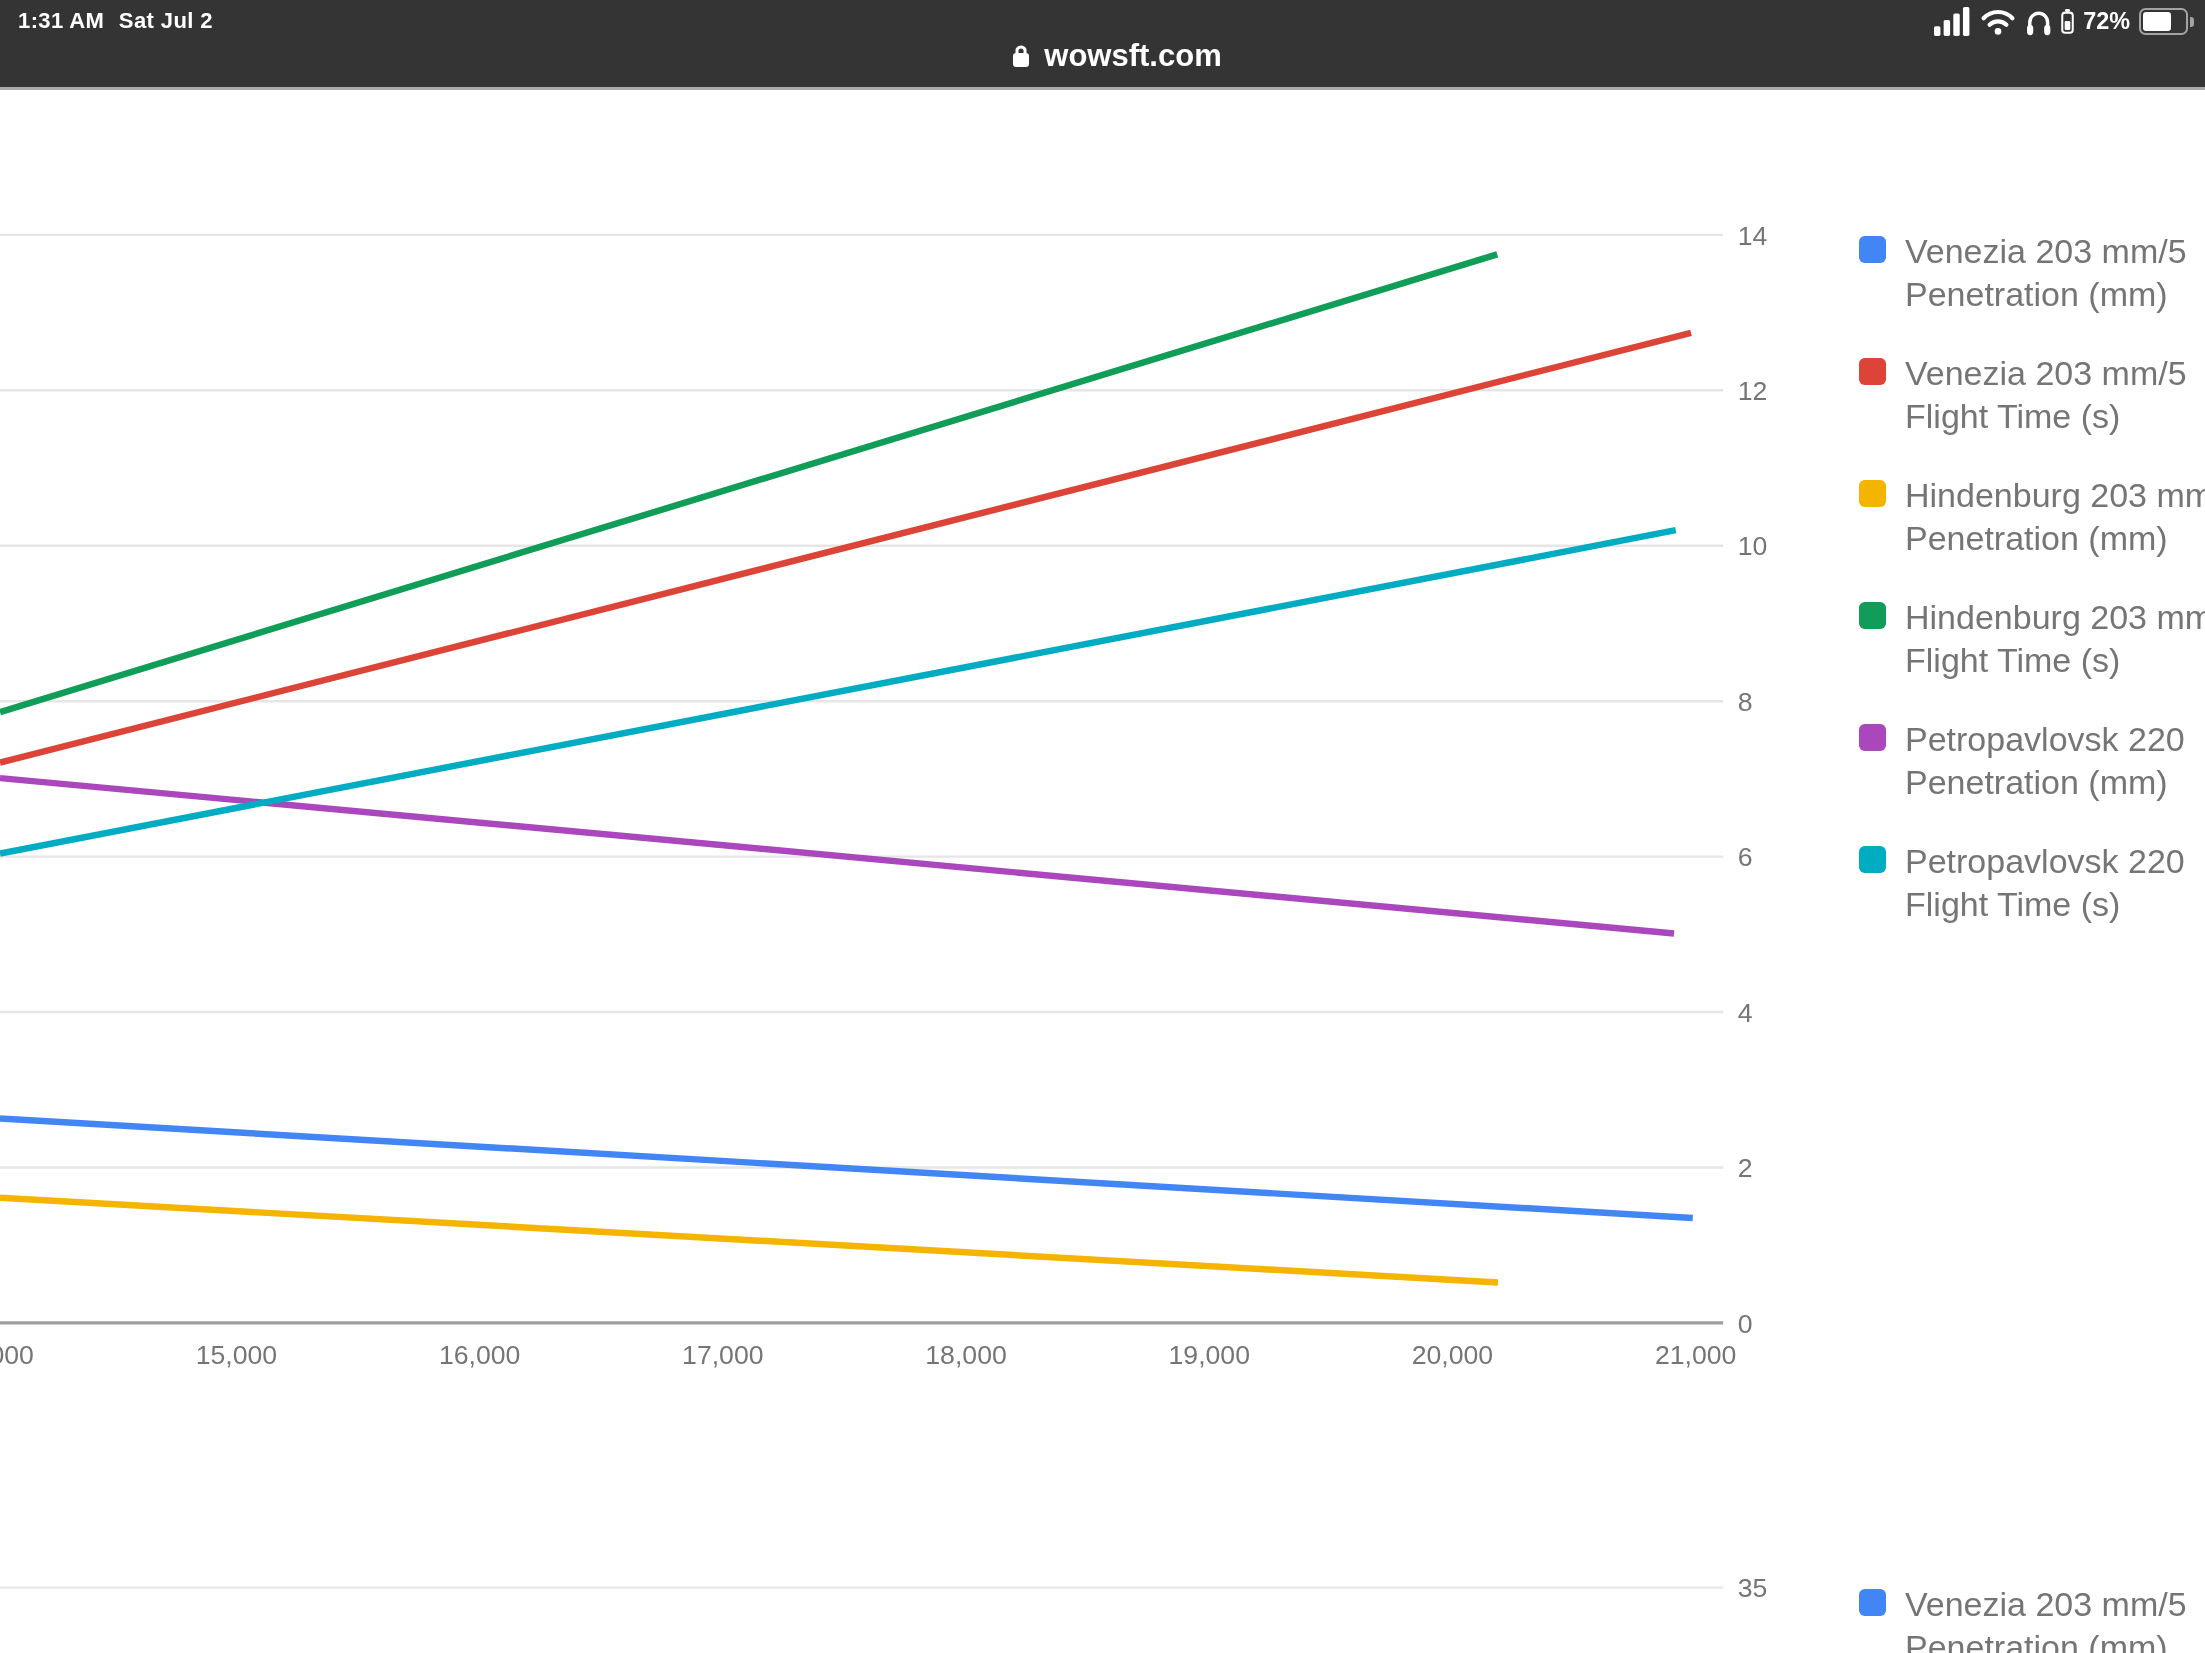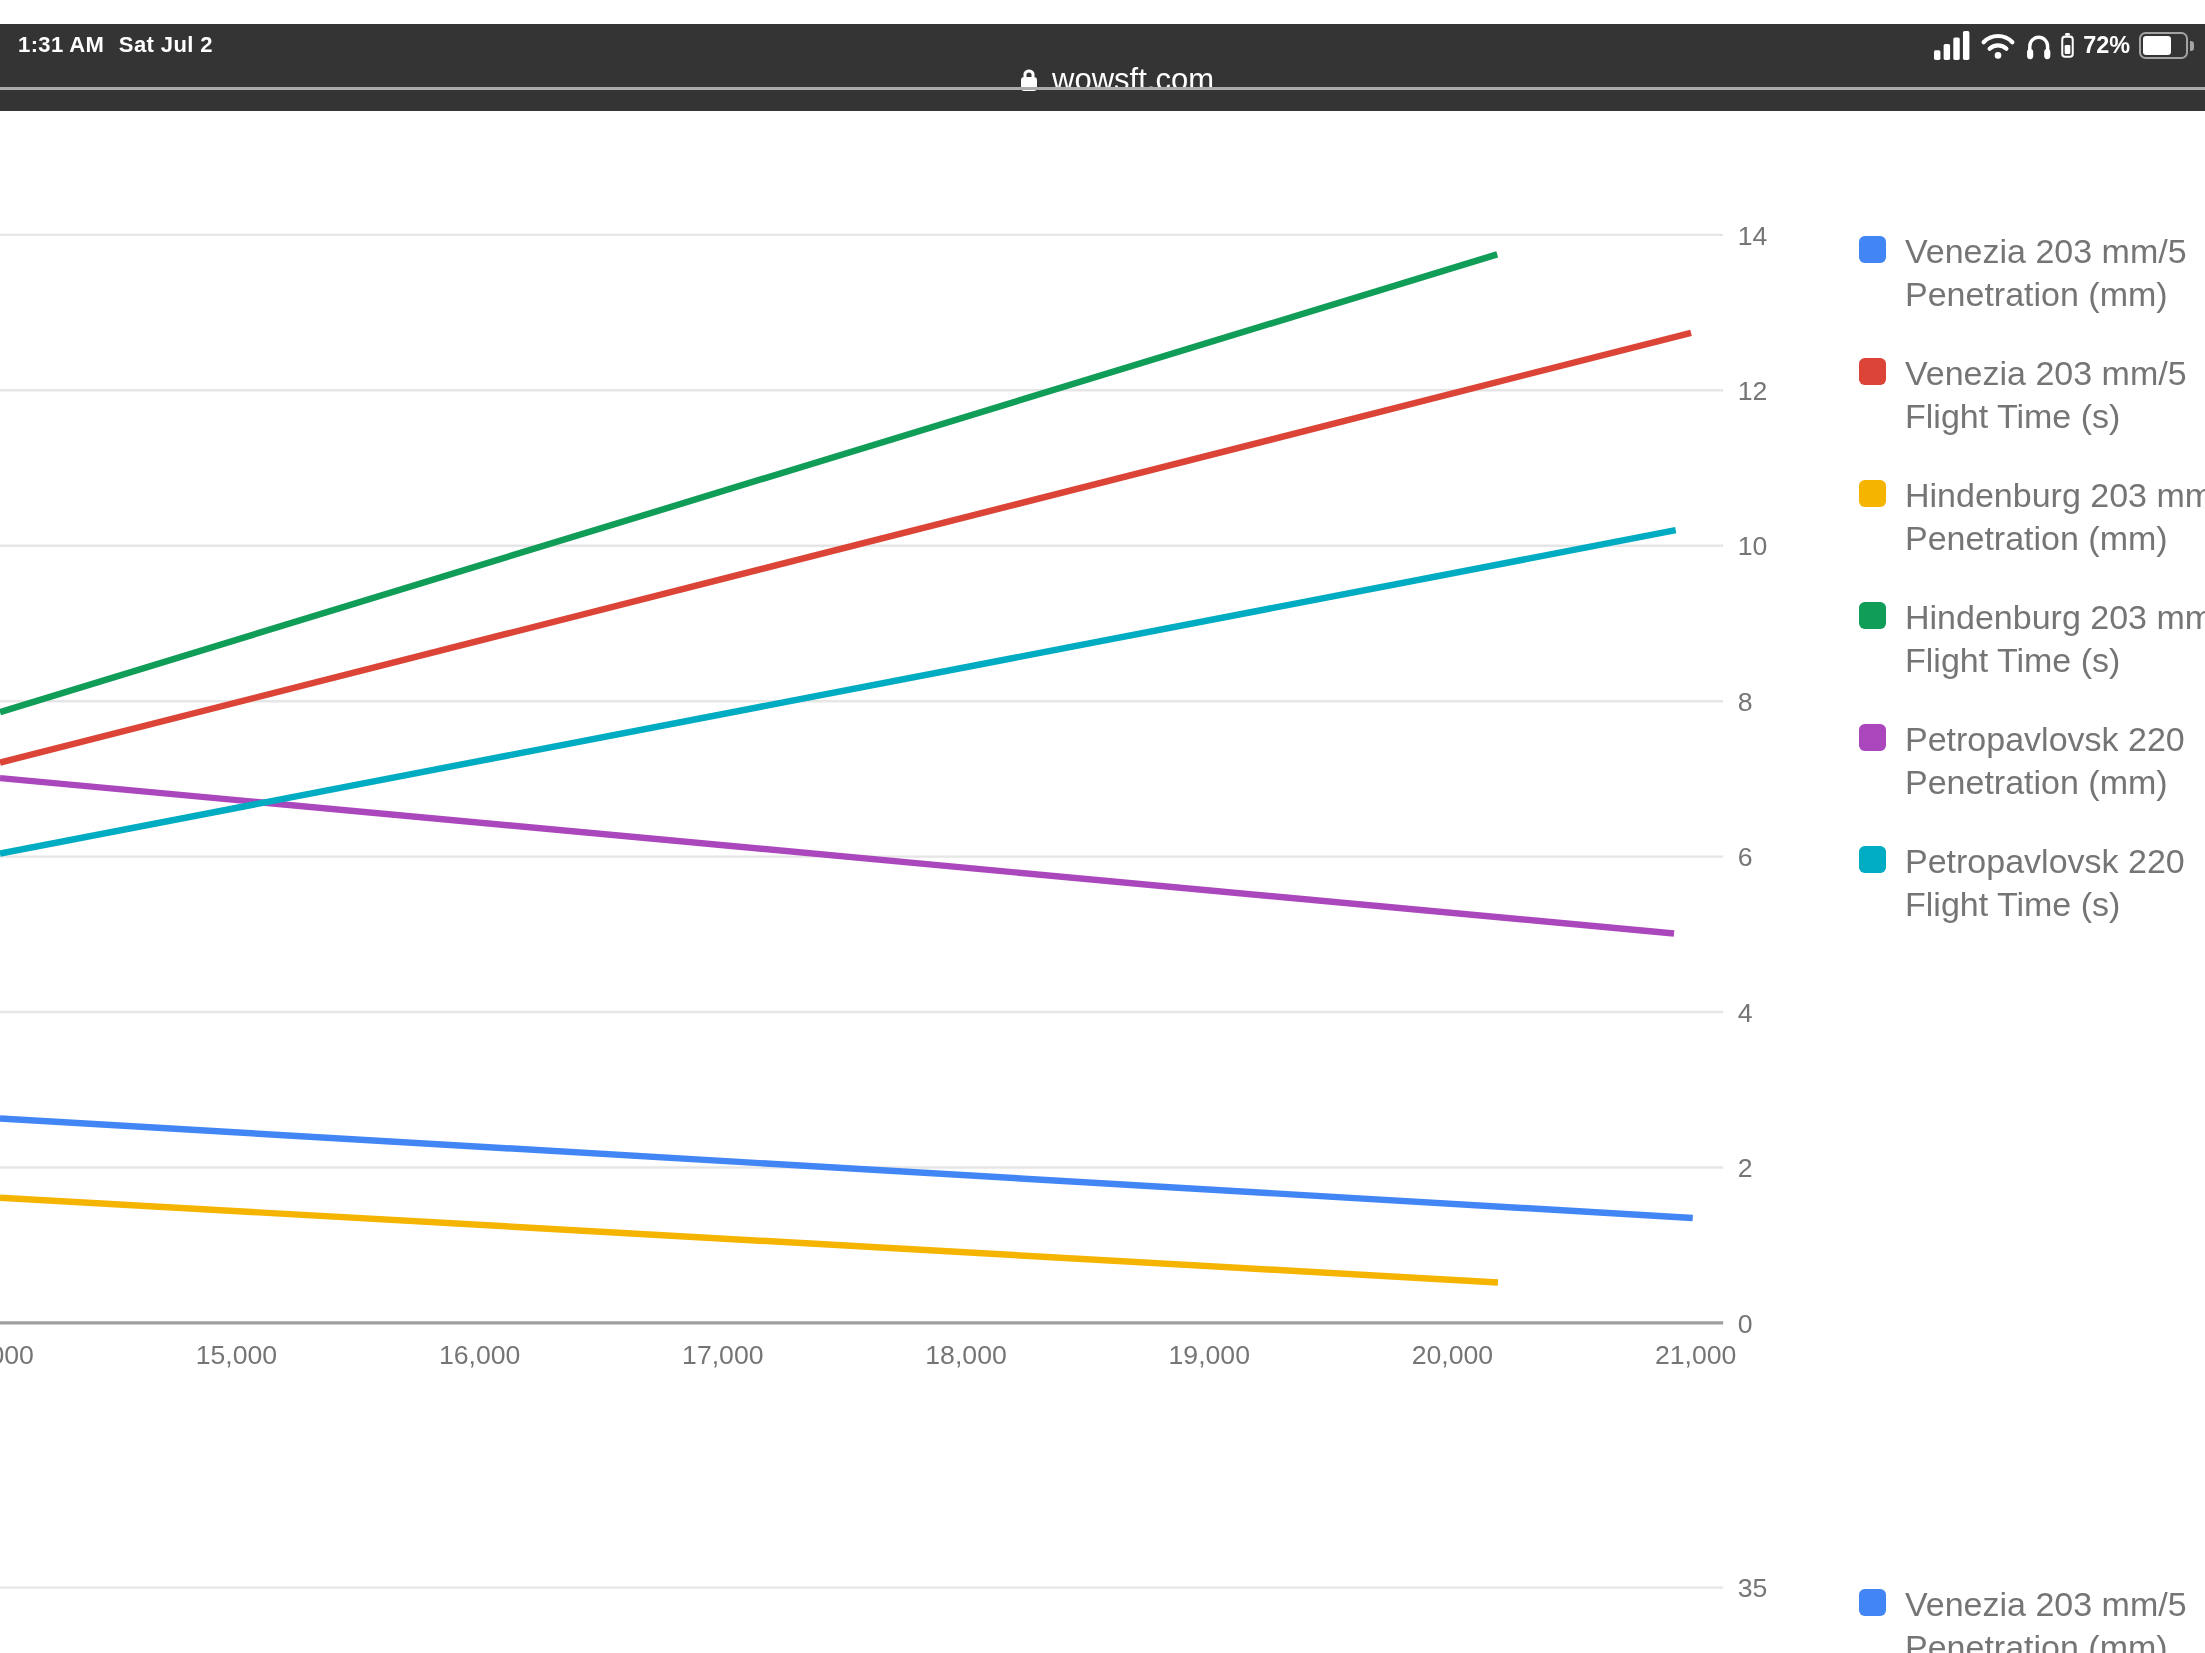--- a/index.html
+++ b/index.html
@@ -5,39 +5,39 @@
   html,body{margin:0;padding:0;}
   body{
     width:2205px;height:1653px;overflow:hidden;position:relative;
     background:#ffffff;font-family:"Liberation Sans",sans-serif;
     -webkit-font-smoothing:antialiased;
   }
 
   
   .chrome{
     position:absolute;top:0;left:0;width:2205px;height:87px;
-    background:#343434;z-index:20;margin-top:24px;
+    background:#343434;z-index:20;
   }
   .chrome-sep{
     position:absolute;top:87px;left:0;width:2205px;height:3.2px;
     background:#ababab;z-index:20;
   }
   .status-left{
     position:absolute;left:18px;top:8px;display:flex;gap:14.5px;
     color:#ffffff;font-size:22px;font-weight:700;letter-spacing:0.4px;
   }
   .status-right{
     position:absolute;right:11.3px;top:5.7px;height:32px;
     display:flex;align-items:center;gap:9px;
     color:#ffffff;font-size:23.4px;font-weight:600;
   }
   .url-row{
     position:absolute;left:0;right:0;top:31px;height:50px;
     display:flex;align-items:center;justify-content:center;gap:13px;
-    color:#ffffff;font-size:31px;font-weight:400;padding-left:28px;
+    color:#ffffff;font-size:31px;font-weight:700;padding-left:28px;
   }
   .icon{display:block;}
 
   
   .batt{position:relative;width:45px;height:22.6px;border:2.4px solid rgba(255,255,255,.55);border-radius:6.5px;}
   .batt-fill{position:absolute;left:1.6px;top:1.6px;bottom:1.6px;background:#fff;border-radius:3.2px;}
   .batt-nub{width:4px;height:9.7px;background:rgba(255,255,255,.55);border-radius:0 3.2px 3.2px 0;margin-left:1.6px;}
 
   
   .chart-svg{position:absolute;left:0;top:0;z-index:1;}

